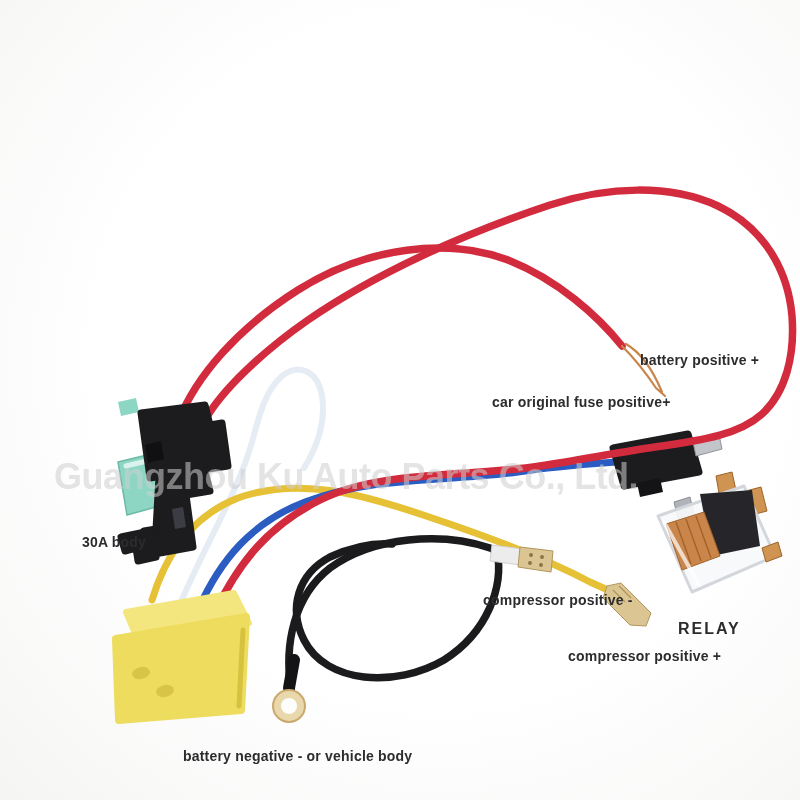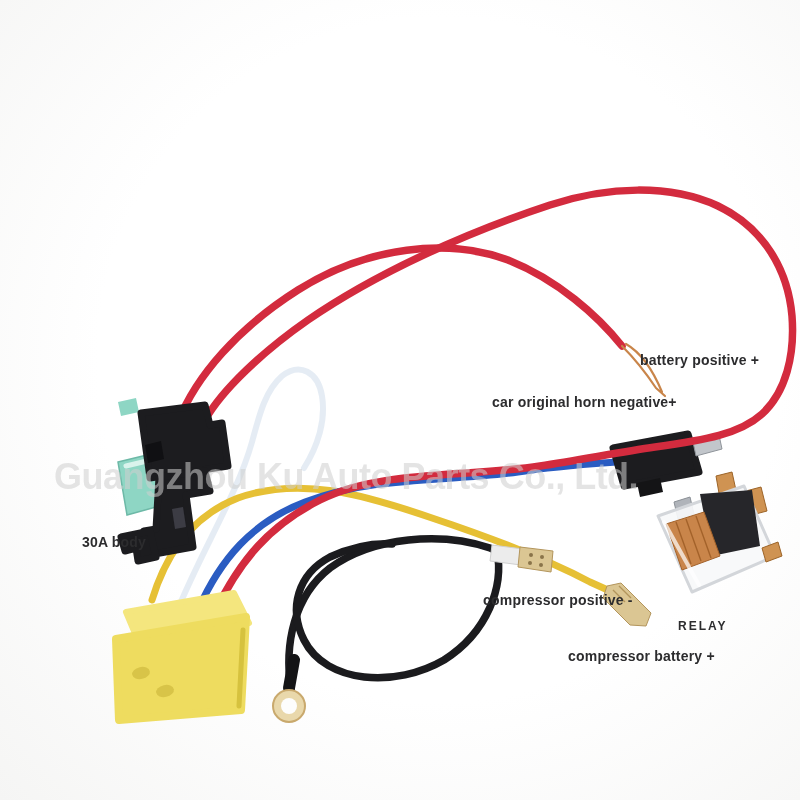--- a/index.html
+++ b/index.html
@@ -7,21 +7,21 @@
     position:relative;width:800px;height:800px;overflow:hidden;
     background:radial-gradient(ellipse at 55% 45%, #ffffff 55%, #f5f5f4 100%);
     font-family:"Liberation Sans", sans-serif;
   }
   .stage svg{position:absolute;left:0;top:0;}
   .lbl{
     position:absolute;white-space:nowrap;
     font:600 14px/1.2 "Liberation Sans", sans-serif;
     color:#2c2c2e;letter-spacing:.2px;margin-top:24px;
   }
-  .lbl-relay{font-size:12px;letter-spacing:2px;}
+  .lbl-relay{font-size:16px;letter-spacing:2px;}
   .wm{
     position:absolute;white-space:nowrap;color:#cfcfcf;opacity:.55;
     font-family:"Liberation Sans", sans-serif;font-weight:700;
     pointer-events:none;
   }
   .wm-en{left:54px;top:456px;font-size:36px;letter-spacing:-0.5px;}
   .wm-cn{left:648px;top:380px;font-size:48px;letter-spacing:3px;}
   
   .w{fill:none;stroke-linecap:round;stroke-linejoin:round;}
   .w-red{stroke:var(--wire-red);stroke-width:7.5px;}
@@ -105,18 +105,19 @@
       <path d="M 666 524 L 704 512 L 720 556 L 682 570 Z" fill="var(--copper)" stroke="#a3622a" stroke-width="1"></path>
       <path d="M 676 522 L 691 564 M 686 519 L 701 561 M 696 516 L 711 558" stroke="#a3622a" stroke-width="1.4" fill="none"></path>
       <path d="M 664 522 L 699 585" stroke="#ffffff" stroke-width="4" opacity="0.7" fill="none" stroke-linecap="round"></path>
       <path d="M 762 548 L 778 542 L 782 556 L 766 562 Z" fill="#cf9352" stroke="#9c6428" stroke-width="1"></path>
     </g>
   </svg>
 
   <div class="wm wm-en">Guangzhou Ku Auto Parts Co., Ltd.</div>
 
   <div class="lbl" style="left:640px;top:328px;">battery positive +</div>
-  <div class="lbl" style="left:492px;top:370px;">car original horn negative+</div>
+  <div class="lbl" style="left:492px;top:370px;">car original fuse positive+</div>
   <div class="lbl" style="left:82px;top:510px;">30A body</div>
   <div class="lbl" style="left:483px;top:568px;">compressor positive -</div>
   <div class="lbl lbl-relay" style="left:678px;top:595px;">RELAY</div>
-  <div class="lbl" style="left:568px;top:624px;">compressor battery +</div>
+  <div class="lbl" style="left:568px;top:624px;">compressor positive +</div>
+  <div class="lbl" style="left:183px;top:724px;">battery negative - or vehicle body</div>
 </div>
 
 </body></html>

